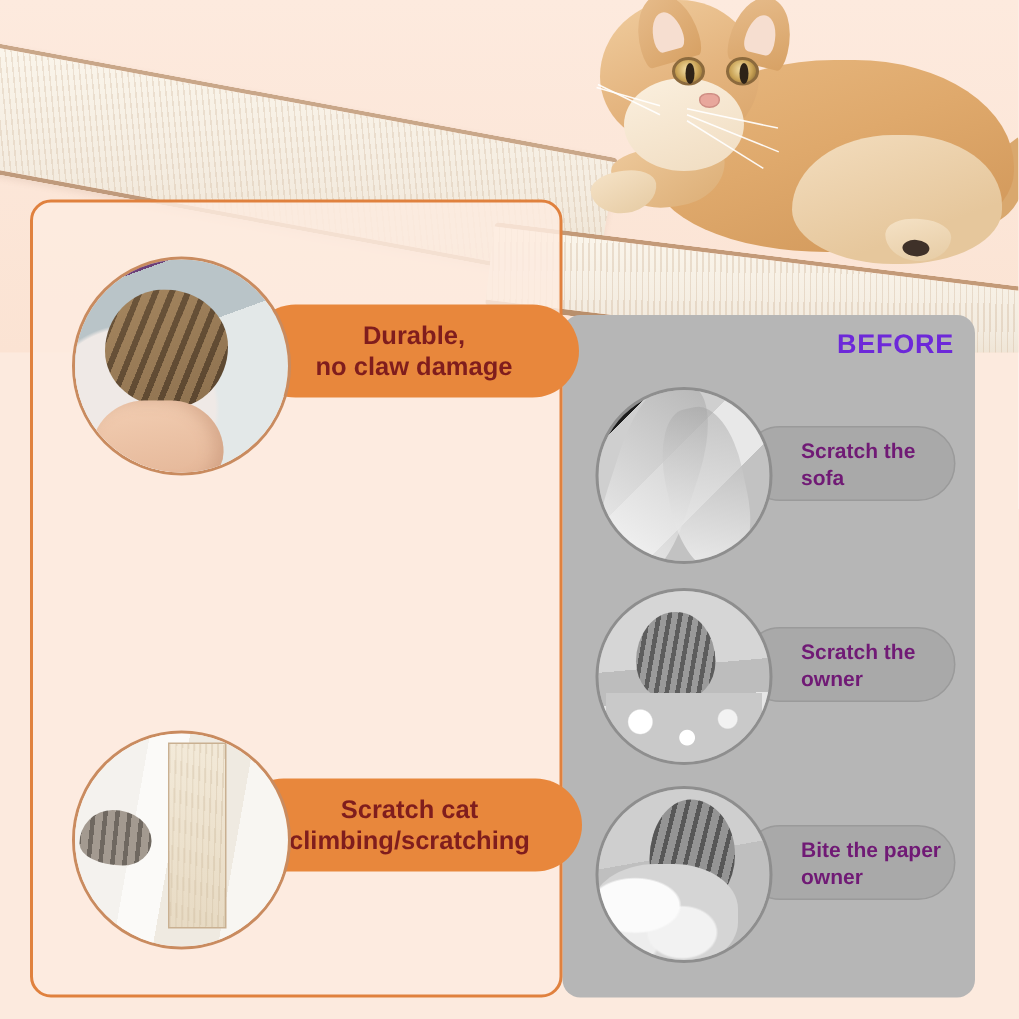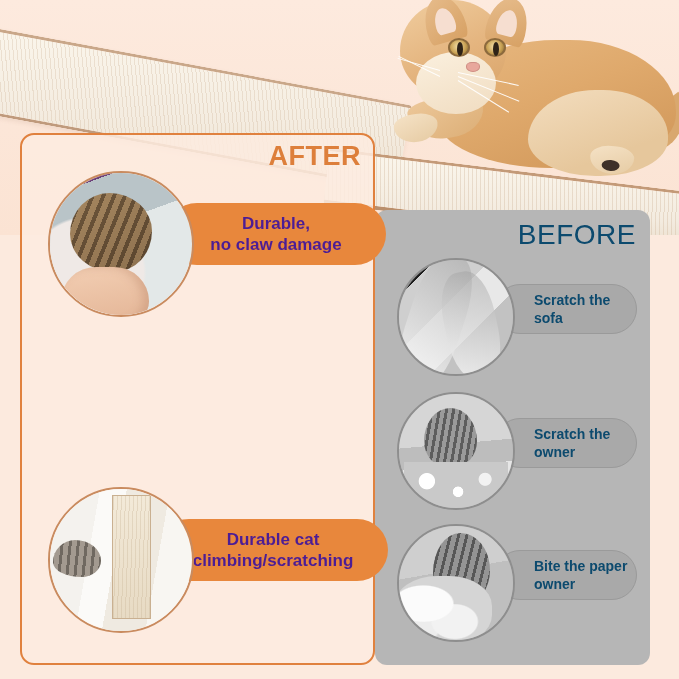--- a/index.html
+++ b/index.html
@@ -188,21 +188,21 @@
     border: 2px solid #c98b5f;
     overflow: hidden;
     z-index: 2;
   }
   .pill {
     position: absolute;
     left: 128px; top: 36px;
     width: 220px; height: 62px;
     background: #e8873c;
     border-radius: 31px;
-    color: #4c1d95;
+    color: #7f1d1d;
     font-size: 17px; font-weight: 700;
     line-height: 21px;
     display: flex; align-items: center; justify-content: center;
     text-align: center;
     padding: 0 10px;
     white-space: nowrap;
     z-index: 1;
   }
   .pill.wide { left: 120px; width: 230px; font-size: 17px; }
 
@@ -268,23 +268,23 @@
     position: absolute;
     left: 375px; top: 210px;
     width: 275px; height: 455px;
     background: #b6b6b6;
     border-radius: 12px;
     z-index: 4;
   }
   .before-title {
     position: absolute;
     right: 14px; top: 9px;
-    font-size: 28px; font-weight: 400;
+    font-size: 18px; font-weight: 700;
     letter-spacing: .5px;
-    color: #0c4a6e;
+    color: #6d28d9;
   }
   .before-row {
     position: absolute;
     left: 10px;
     width: 265px; height: 128px;
   }
   .before-row.r1 { top: 46px; }
   .before-row.r2 { top: 180px; }
   .before-row.r3 { top: 312px; }
 
@@ -297,21 +297,21 @@
     overflow: hidden;
     z-index: 2;
   }
   .pill-g {
     position: absolute;
     left: 110px; top: 28px;
     width: 142px; height: 50px;
     background: #a9a9a9;
     border: 1px solid #9a9a9a;
     border-radius: 25px;
-    color: #0c4a6e;
+    color: #701a75;
     font-size: 14px; font-weight: 700;
     line-height: 18px;
     display: flex; align-items: center;
     padding-left: 38px;
     z-index: 1;
   }
   .gph { position: absolute; inset: 0; filter: grayscale(1); }
   .gph-scratch {
     background: linear-gradient(135deg,#1c1c1c 0 16%, #cfcfcf 16% 40%, #e8e8e8 40% 64%, #c2c2c2 64% 100%);
   }
@@ -401,42 +401,41 @@
         <div class="whisker" style="left:58px;top:72px;width:62px;transform:rotate(12deg);"></div>
         <div class="whisker" style="left:58px;top:76px;width:66px;transform:rotate(22deg);"></div>
         <div class="whisker" style="left:58px;top:80px;width:60px;transform:rotate(32deg);"></div>
         <div class="whisker" style="left:40px;top:70px;width:44px;transform:rotate(196deg);"></div>
         <div class="whisker" style="left:40px;top:76px;width:46px;transform:rotate(206deg);"></div>
       </div>
     </div>
   </div>
 
   <div class="after-panel">
-    <div class="after-title">AFTER</div>
 
     <div class="after-row r1">
       <div class="circ">
         <div class="ph ph-hand"></div>
       </div>
       <div class="pill">
         <span>
           <span>Durable,</span><br>
           <span>no claw damage</span>
         </span>
       </div>
     </div>
 
 
     <div class="after-row r3">
       <div class="circ">
         <div class="ph ph-door"></div>
       </div>
       <div class="pill wide">
         <span>
-          <span>Durable cat</span><br>
+          <span>Scratch cat</span><br>
           <span>climbing/scratching</span>
         </span>
       </div>
     </div>
   </div>
 
   <div class="before-panel">
     <div class="before-title">BEFORE</div>
 
     <div class="before-row r1">

